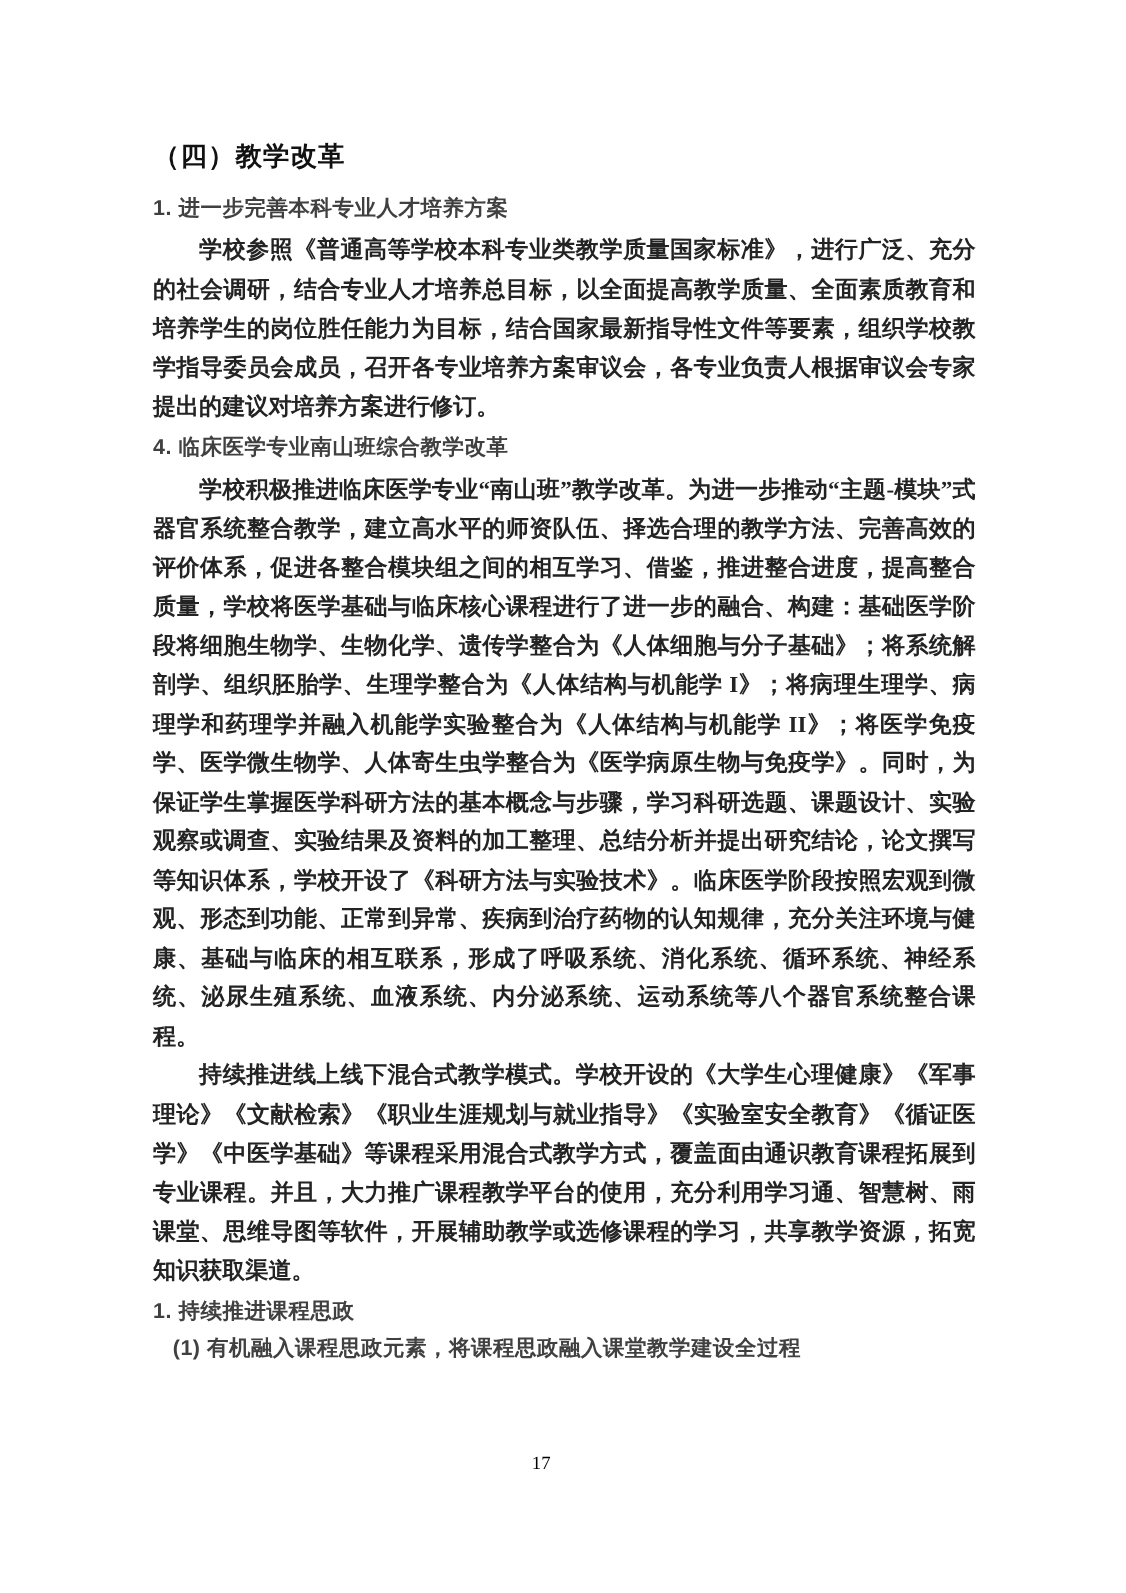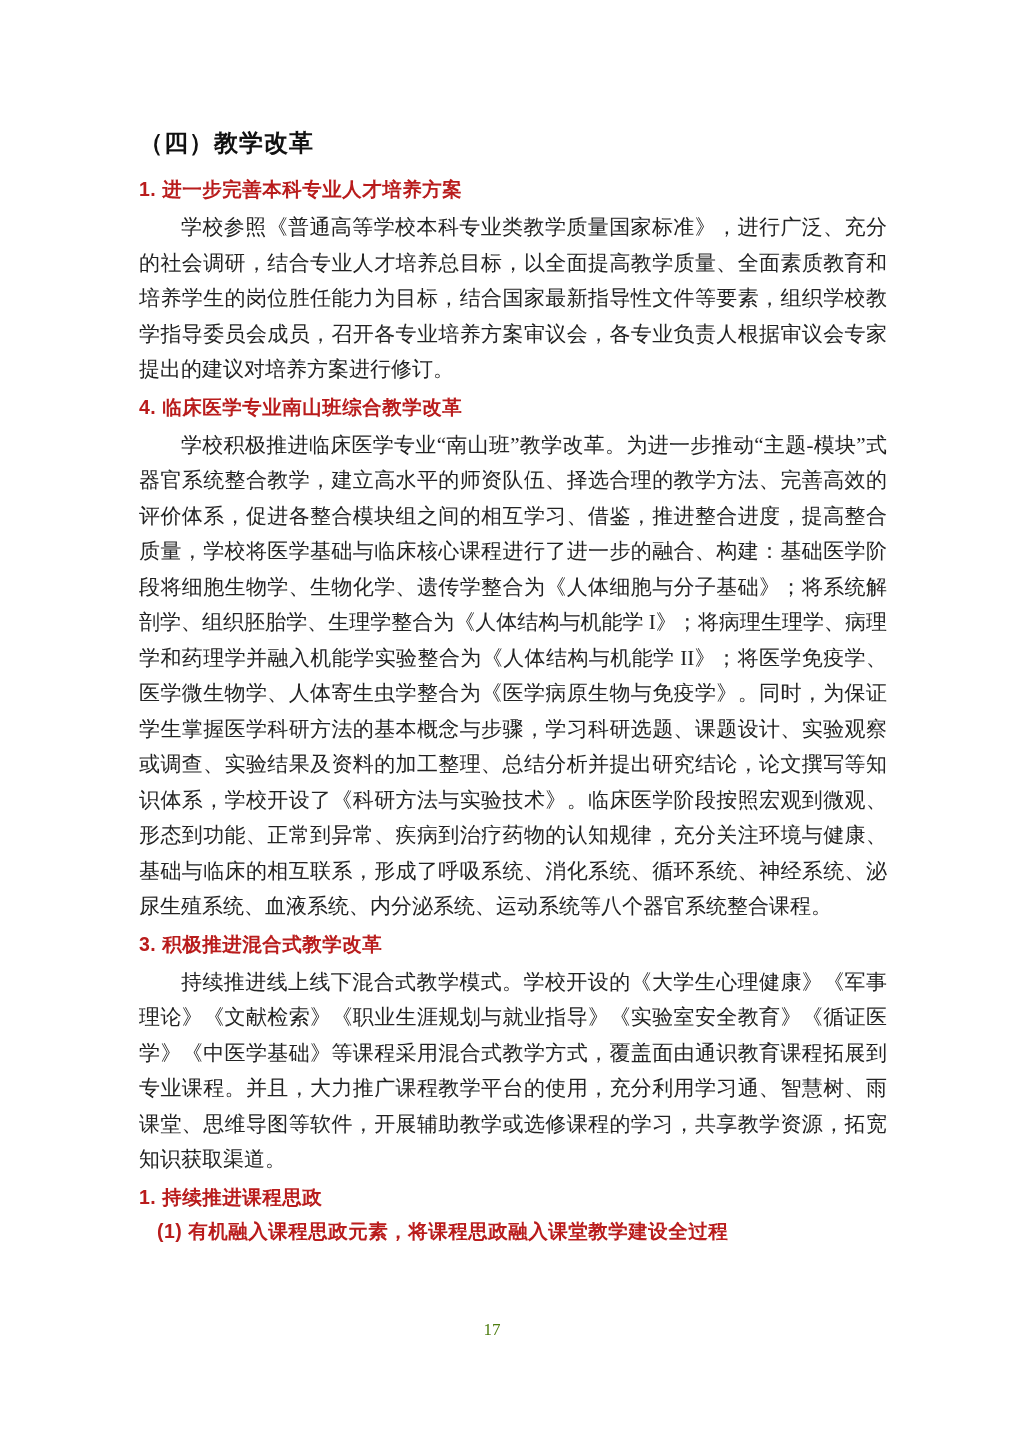--- a/index.html
+++ b/index.html
@@ -28,62 +28,62 @@
     line-height: 30px;
     color: #111111;
     margin: 0 0 18px 0;
     letter-spacing: 1px;
   }
   h2.doc-h2, h3.doc-h3 {
     font-family: "Liberation Sans", "DejaVu Sans", sans-serif;
     font-weight: 700;
     font-size: 19.5px;
     line-height: 26px;
-    color: #b91c1c;
+    color: #404040;
     margin: 6px 0 8px 0;
     letter-spacing: 0.5px;
   }
   h3.doc-h3 {
     margin: 8px 0 0 18px;
   }
   p.doc-p {
     font-family: "Liberation Serif", "DejaVu Serif", serif;
     font-size: 21px;
     line-height: 35.5px;
     color: #232323;
     text-align: justify;
     text-indent: 2em;
     margin: 0;
+    font-weight: bold;
   }
   .page-number {
     position: absolute;
     left: 0;
     right: 0;
     top: 1320px;
     text-align: center;
     font-family: "Liberation Serif", "DejaVu Serif", serif;
     font-size: 17px;
-    color: #4d7c0f;
+    color: #000000;
   }
 </style>
 </head>
 <body>
 
 <div class="page">
   <div class="content">
 
     <h1 class="doc-title">（四）教学改革</h1>
 
     <h2 class="doc-h2">1. 进一步完善本科专业人才培养方案</h2>
     <p class="doc-p">学校参照《普通高等学校本科专业类教学质量国家标准》，进行广泛、充分的社会调研，结合专业人才培养总目标，以全面提高教学质量、全面素质教育和培养学生的岗位胜任能力为目标，结合国家最新指导性文件等要素，组织学校教学指导委员会成员，召开各专业培养方案审议会，各专业负责人根据审议会专家提出的建议对培养方案进行修订。</p>
 
     <h2 class="doc-h2">4. 临床医学专业南山班综合教学改革</h2>
     <p class="doc-p">学校积极推进临床医学专业“南山班”教学改革。为进一步推动“主题-模块”式器官系统整合教学，建立高水平的师资队伍、择选合理的教学方法、完善高效的评价体系，促进各整合模块组之间的相互学习、借鉴，推进整合进度，提高整合质量，学校将医学基础与临床核心课程进行了进一步的融合、构建：基础医学阶段将细胞生物学、生物化学、遗传学整合为《人体细胞与分子基础》；将系统解剖学、组织胚胎学、生理学整合为《人体结构与机能学 I》；将病理生理学、病理学和药理学并融入机能学实验整合为《人体结构与机能学 II》；将医学免疫学、医学微生物学、人体寄生虫学整合为《医学病原生物与免疫学》。同时，为保证学生掌握医学科研方法的基本概念与步骤，学习科研选题、课题设计、实验观察或调查、实验结果及资料的加工整理、总结分析并提出研究结论，论文撰写等知识体系，学校开设了《科研方法与实验技术》。临床医学阶段按照宏观到微观、形态到功能、正常到异常、疾病到治疗药物的认知规律，充分关注环境与健康、基础与临床的相互联系，形成了呼吸系统、消化系统、循环系统、神经系统、泌尿生殖系统、血液系统、内分泌系统、运动系统等八个器官系统整合课程。</p>
 
-    <h2 class="doc-h2">3. 积极推进混合式教学改革</h2>
     <p class="doc-p">持续推进线上线下混合式教学模式。学校开设的《大学生心理健康》《军事理论》《文献检索》《职业生涯规划与就业指导》《实验室安全教育》《循证医学》《中医学基础》等课程采用混合式教学方式，覆盖面由通识教育课程拓展到专业课程。并且，大力推广课程教学平台的使用，充分利用学习通、智慧树、雨课堂、思维导图等软件，开展辅助教学或选修课程的学习，共享教学资源，拓宽知识获取渠道。</p>
 
     <h2 class="doc-h2">1. 持续推进课程思政</h2>
     <h3 class="doc-h3">(1) 有机融入课程思政元素，将课程思政融入课堂教学建设全过程</h3>
 
   </div>
 
   <div class="page-number">17</div>
 </div>
 

